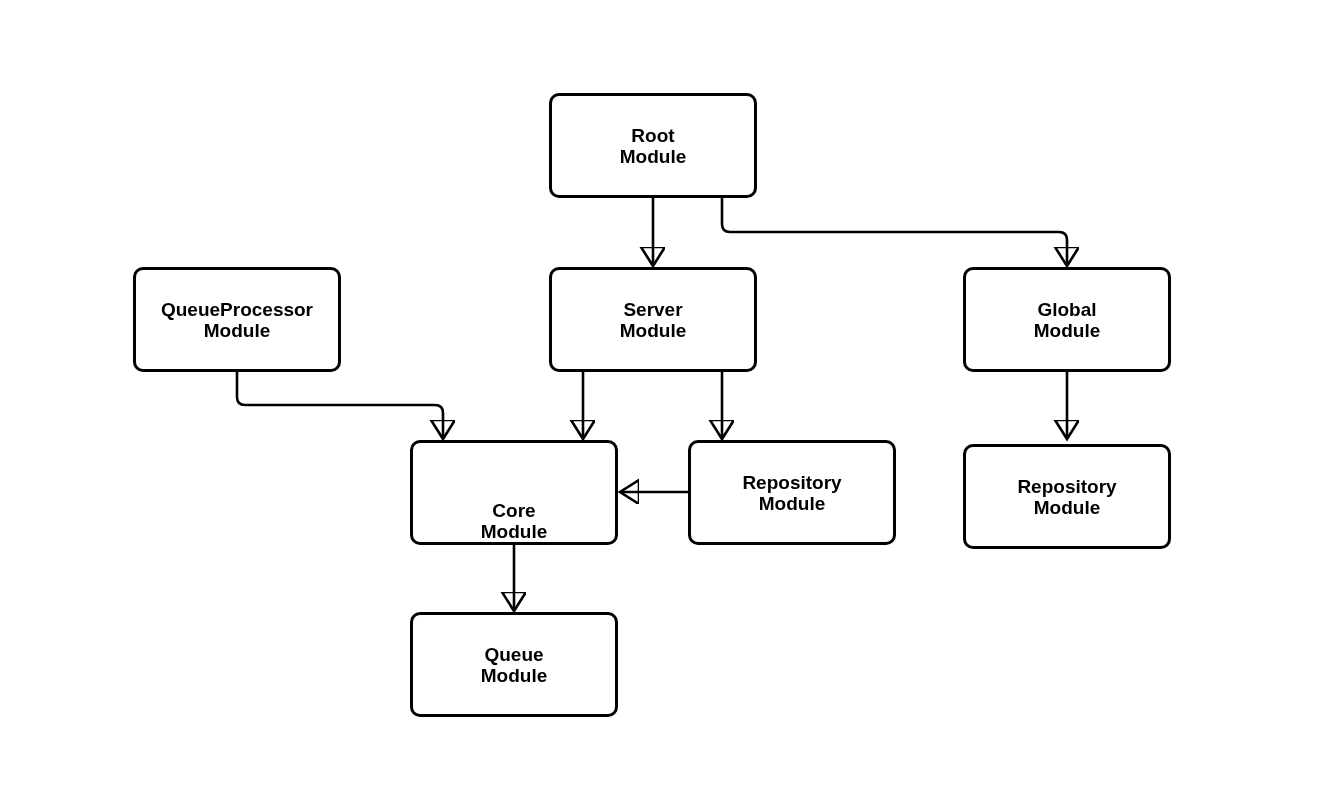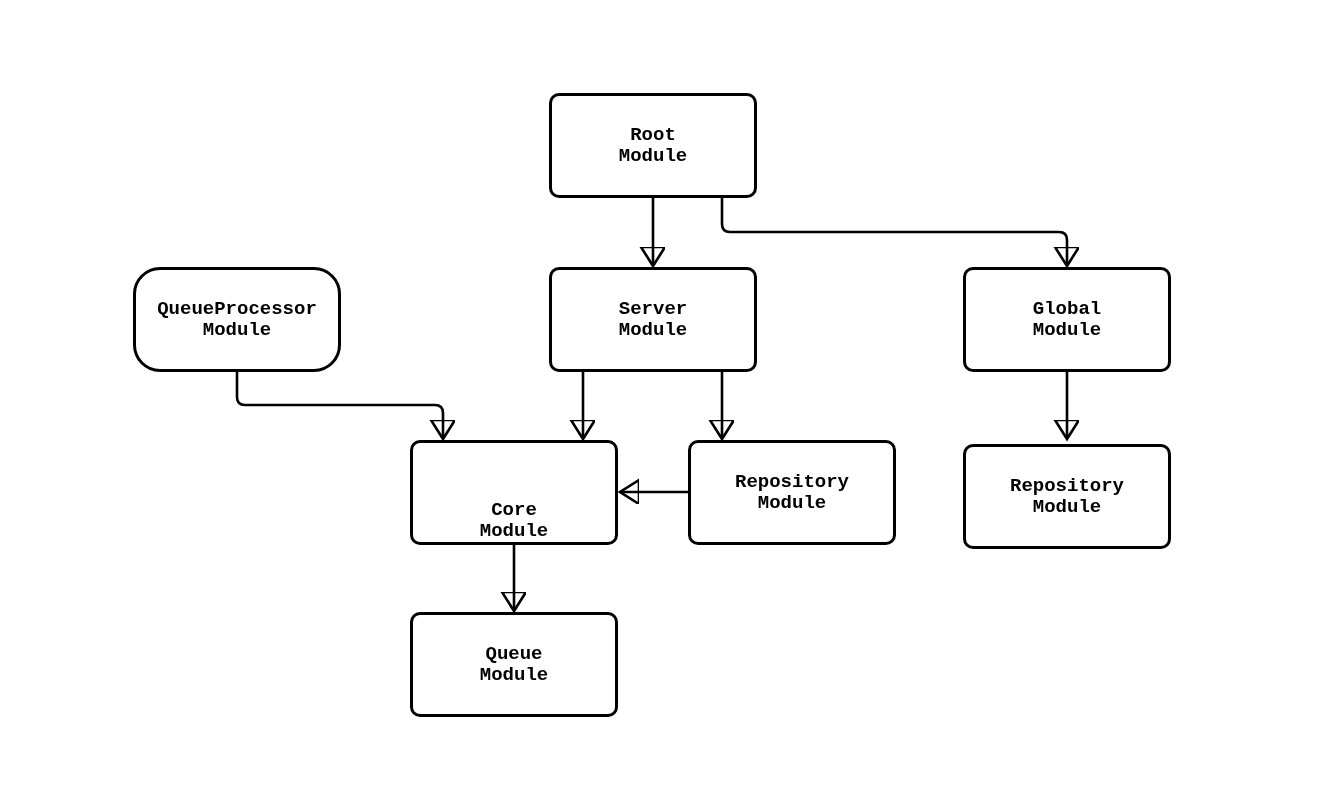--- a/index.html
+++ b/index.html
@@ -6,21 +6,21 @@
     margin: 0;
     padding: 0;
     background: #ffffff;
   }
   .canvas {
     position: relative;
     width: 1337px;
     height: 809px;
     background: #ffffff;
     overflow: hidden;
-    font-family: Liberation Mono, monospace;
+    font-family: Liberation Sans, sans-serif;
   }
   .edge-layer {
     position: absolute;
     left: 0;
     top: 0;
     width: 1337px;
     height: 809px;
   }
   .edge-layer path {
     fill: none;
@@ -42,21 +42,21 @@
   .node-label {
     font-size: 19px;
     font-weight: bold;
     line-height: 21px;
     color: #000000;
     text-align: center;
     white-space: pre-line;
   }
   
   .pos-root          { left: 549px; top:  93px; }
-  .pos-queueproc     { left: 133px; top: 267px; border-radius: 27px; }
+  .pos-queueproc     { left: 133px; top: 267px; }
   .pos-server        { left: 549px; top: 267px; }
   .pos-global        { left: 963px; top: 267px; }
   .pos-core          { left: 410px; top: 440px; align-items: flex-end; }
   .pos-endpoints     { left: 688px; top: 440px; }
   .pos-repository    { left: 963px; top: 444px; }
   .pos-queue         { left: 410px; top: 612px; }
 </style>
 </head>
 <body>
 

